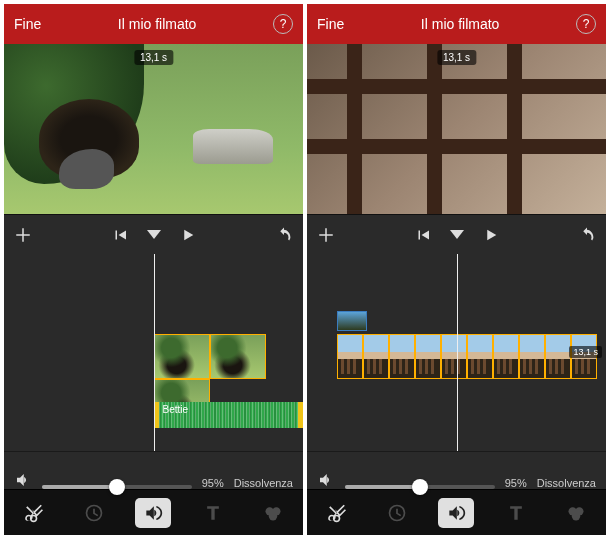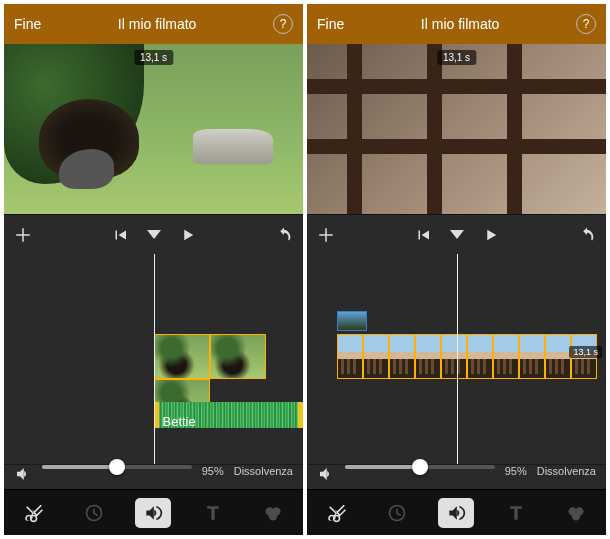--- a/index.html
+++ b/index.html
@@ -15,21 +15,21 @@
   .screen {
     flex: 1;
     background: #000;
     display: flex;
     flex-direction: column;
     position: relative;
     overflow: hidden;
   }
   .header {
     height: 40px;
-    background: #a16207;
+    background: #b91c1c;
     display: flex;
     align-items: center;
     justify-content: space-between;
     padding: 0 10px;
     color: #fff;
     font-size: 14px;
   }
   .header .title { font-weight: 400; }
   .help {
     width: 20px; height: 20px;
@@ -152,27 +152,27 @@
     border-left: 5px solid #f0c419;
     border-right: 5px solid #f0c419;
     display:flex; align-items:center;
   }
   .audio-clip .wave {
     flex:1; height:100%;
     background: repeating-linear-gradient(90deg, rgba(255,255,255,.25) 0 1px, transparent 1px 3px),
                 repeating-linear-gradient(90deg, rgba(0,0,0,.15) 0 2px, transparent 2px 5px);
   }
   .audio-clip .label {
-    position:absolute; left:4px; top:12px; color:#fff; font-size:13px;
+    position:absolute; left:4px; top:2px; color:#fff; font-size:10px;
   }
 
   .volume-row {
-    height: 25px;
+    height: 38px;
     background: #2a2a2a;
-    display:flex; align-items:flex-start;
+    display:flex; align-items:flex-end;
     padding: 0 10px; gap:10px;
     color:#ccc; font-size:11px;
     border-top: 1px solid #1a1a1a;
   }
   .slider {
     flex:1; height:4px; background:#555; border-radius:2px; position:relative;
   }
   .slider .fill { position:absolute; left:0; top:0; bottom:0; background:#aaa; border-radius:2px; }
   .slider .knob {
     position:absolute; top:50%; transform:translate(-50%,-50%);

